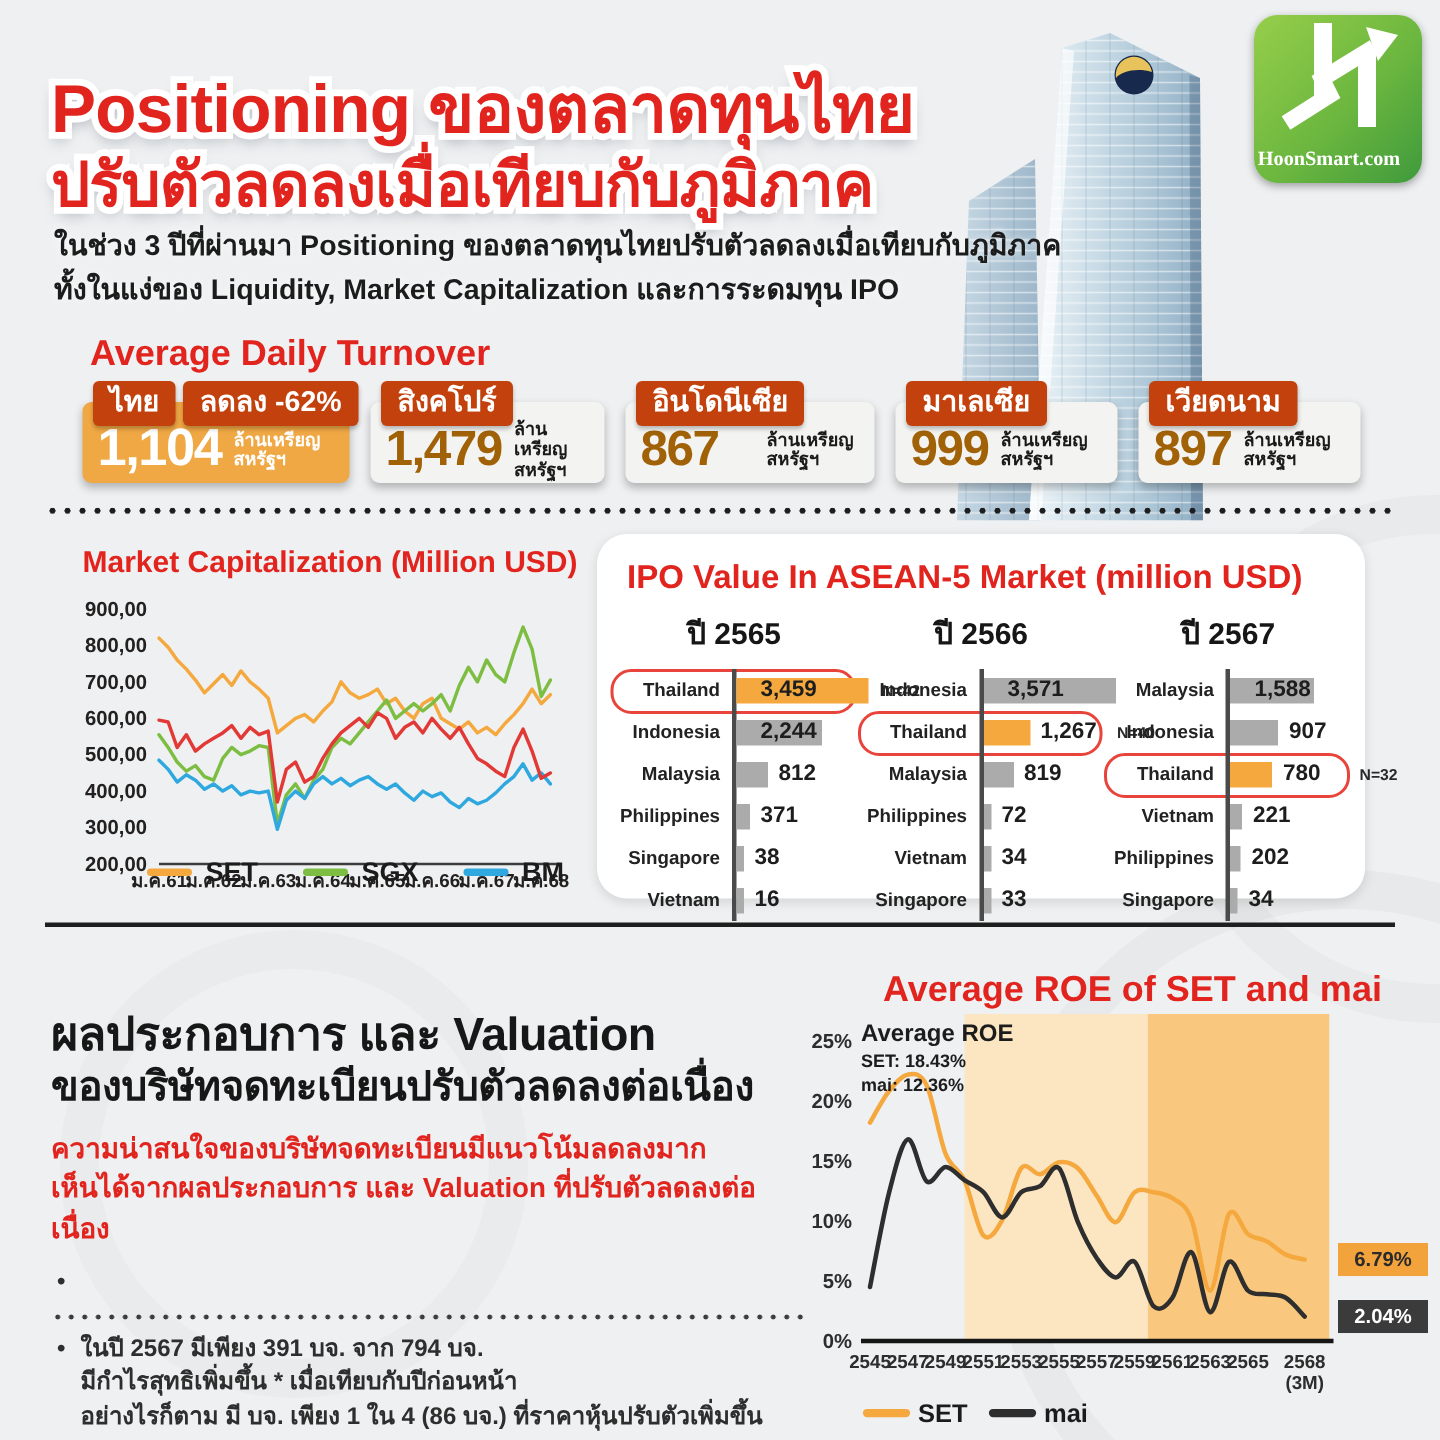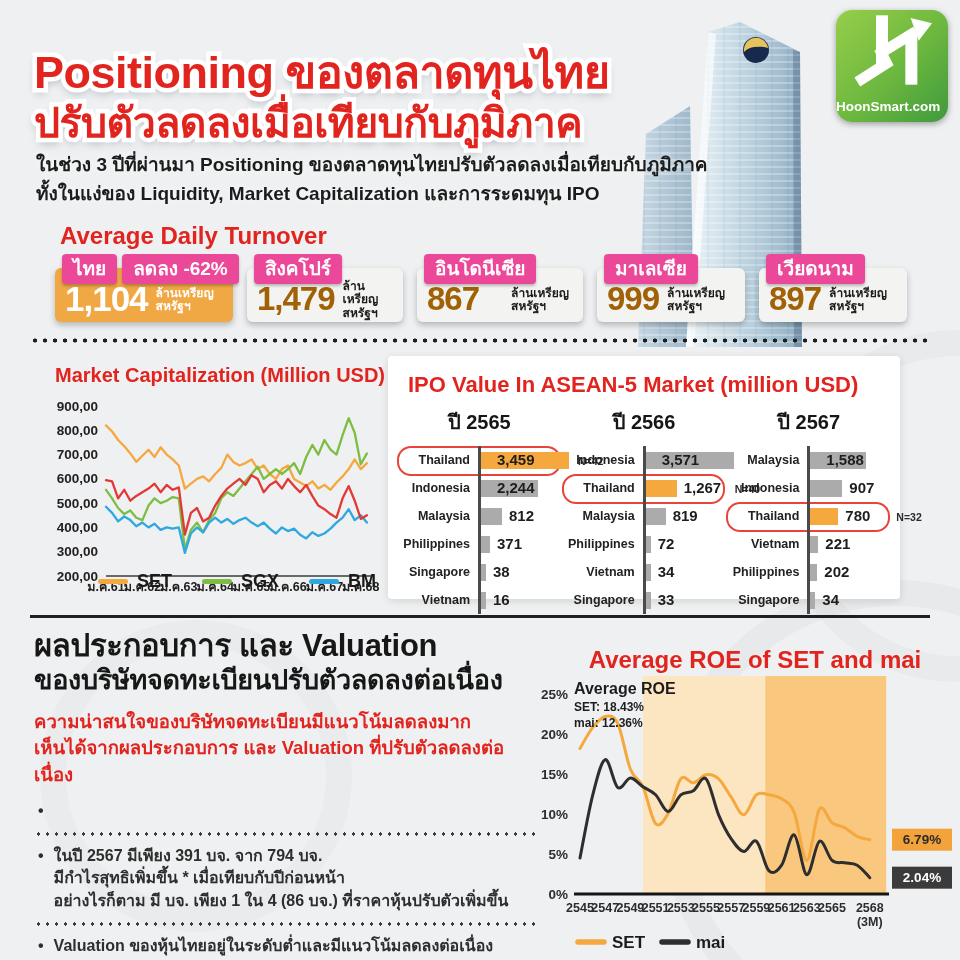--- a/index.html
+++ b/index.html
@@ -13,40 +13,40 @@
   .building{position:absolute;left:588px;top:12px;}
   .coin{position:absolute;border-radius:50%;border:26px solid rgba(120,120,120,.05);}
   .coin.c1{width:420px;height:420px;left:660px;top:580px;}
   .coin.c2{width:300px;height:300px;left:780px;top:330px;border-color:rgba(120,120,120,.045);}
   .coin.c3{width:260px;height:260px;left:40px;top:620px;border-color:rgba(130,130,130,.04);}
 
   
   .logo{position:absolute;left:836px;top:10px;width:112px;height:112px;border-radius:16px;
     background:linear-gradient(135deg,#96ce4a 0%,#6cb73f 55%,#3f9a3c 100%);
     box-shadow:0 2px 6px rgba(0,0,0,.35);text-align:center;}
-  .logo-text{position:absolute;left:0;right:12px;bottom:8px;color:#fff;font-weight:700;font-size:13.5px;}
+  .logo-text{position:absolute;left:0;right:12px;bottom:8px;color:#fff;font-weight:700;font-size:13.5px;font-family:Liberation Serif, serif;}
 
   
   .title{position:absolute;left:34px;font-weight:800;letter-spacing:-.5px;white-space:nowrap;}
   .title .stroke{position:absolute;left:0;top:0;color:#fff;-webkit-text-stroke:9px #ffffff;
     text-shadow:0 5px 9px rgba(80,90,110,.5);}
   .title .fill{position:relative;color:#e2241f;}
   .t1{top:36px;font-size:45px;}
   .t2{top:90px;font-size:41px;}
   .subtitle{position:absolute;left:36px;top:150px;font-size:19px;font-weight:700;color:#1c1c1c;line-height:1.55;
     text-shadow:0 0 6px rgba(255,255,255,.8);}
 
   
   .turn-heading{position:absolute;left:60px;top:222px;font-size:24px;font-weight:800;color:#e2241f;}
   .cards{position:absolute;left:55px;top:268px;display:flex;gap:14px;}
   .card{position:relative;height:54px;border-radius:6px;background:#f3f3f1;
     box-shadow:0 3px 6px rgba(0,0,0,.25);display:flex;align-items:center;padding:0 10px;}
   .card.hl{background:#f0a844;}
   .tabs{position:absolute;left:7px;top:-14px;display:flex;gap:5px;white-space:nowrap;}
-  .tab{background:#ec4899;color:#fff;font-weight:800;font-size:19px;line-height:1;
+  .tab{background:#c2410c;color:#fff;font-weight:800;font-size:19px;line-height:1;
     padding:5px 11px 6px;border-radius:4px;box-shadow:0 2px 3px rgba(0,0,0,.25);text-align:right;}
   .card .val{font-size:33px;font-weight:800;color:#a16207;letter-spacing:-1px;margin-top:8px;}
   .card.hl .val{color:#fff;font-size:35px;}
   .card .unit{font-size:12px;font-weight:700;color:#1a1a1a;line-height:1.12;margin-left:8px;margin-top:10px;}
   .card.hl .unit{color:#fff;}
 
   
   .dotsep{position:absolute;height:5px;
     background:radial-gradient(circle,#1e1e1e 1.9px,transparent 2.2px);
     background-size:10px 5px;background-repeat:repeat-x;}
@@ -55,38 +55,38 @@
 
   
   .mc-title{position:absolute;left:55px;top:364px;font-size:20px;font-weight:800;color:#e2241f;}
   .mc-chart{position:absolute;left:26px;top:390px;}
   .mc-legend{position:absolute;left:98px;top:571px;display:flex;gap:30px;align-items:center;}
   .mc-legend .item{display:flex;align-items:center;gap:9px;}
   .mc-legend .sw{width:30px;height:5.5px;border-radius:3px;}
   .mc-legend .lb{font-size:18px;font-weight:800;color:#1b1b1b;}
 
   
-  .ipo-panel{position:absolute;left:388px;top:356px;width:512px;height:243px;background:#fff;
-    border-radius:4px;box-shadow:0 2px 8px rgba(0,0,0,.12);}
+  .ipo-panel{position:absolute;left:398px;top:356px;width:512px;height:243px;background:#fff;
+    border-radius:20px;box-shadow:0 2px 8px rgba(0,0,0,.12);}
   .ipo-title{margin:16px 0 6px 20px;font-size:22px;font-weight:800;color:#e2241f;}
   .ipo-cols{display:flex;gap:6px;padding:0 12px;}
   .ipo-col{width:170px;}
   .ipo-year{text-align:center;font-size:20px;font-weight:800;color:#161616;margin:2px 0 8px;}
   .ipo-row{position:relative;display:flex;align-items:center;height:28px;justify-content:flex-end;}
   .ipo-label{width:70px;padding-right:8px;text-align:right;font-size:12.5px;font-weight:700;color:#222;}
   .ipo-barzone{position:relative;flex:1;height:100%;border-left:3px solid #4a4a4a;}
   .ipo-bar{position:absolute;left:0;top:5.5px;height:17px;background:#ababab;}
   .ipo-bar.th{background:#f5a83e;}
   .ipo-val{position:absolute;top:5px;font-size:15px;font-weight:800;color:#1d1d1d;white-space:nowrap;}
   .ipo-n{position:absolute;top:9px;font-size:10.5px;font-weight:800;color:#2a2a2a;white-space:nowrap;}
   .ipo-hl{position:absolute;left:-3px;right:-2px;top:0;height:26px;border:2.5px solid #e8443b;border-radius:14px;}
 
   
   .bottom-left{position:absolute;left:34px;top:628px;width:506px;}
-  .res-h1{font-size:31px;font-weight:800;color:#171717;letter-spacing:-.3px;line-height:1.15;}
+  .res-h1{font-size:31px;font-weight:800;color:#171717;letter-spacing:-.3px;line-height:1.15;margin-top:44px;}
   .res-h2{font-size:27px;font-weight:800;color:#171717;letter-spacing:-.3px;line-height:1.2;}
   .res-sub{margin-top:13px;font-size:18.5px;font-weight:800;color:#e2241f;line-height:1.42;}
   .bullets{margin-top:12px;}
   .bullet{display:flex;gap:10px;font-size:16px;font-weight:700;color:#2e2e2e;line-height:1.42;}
   .bullet .mk{margin-left:4px;}
   .dotline{height:4px;margin:9px 0;background:radial-gradient(circle,#3c3c3c 1.5px,transparent 1.8px);
     background-size:9px 4px;background-repeat:repeat-x;}
 
   
   .roe-title{position:absolute;left:555px;top:646px;width:400px;text-align:center;

